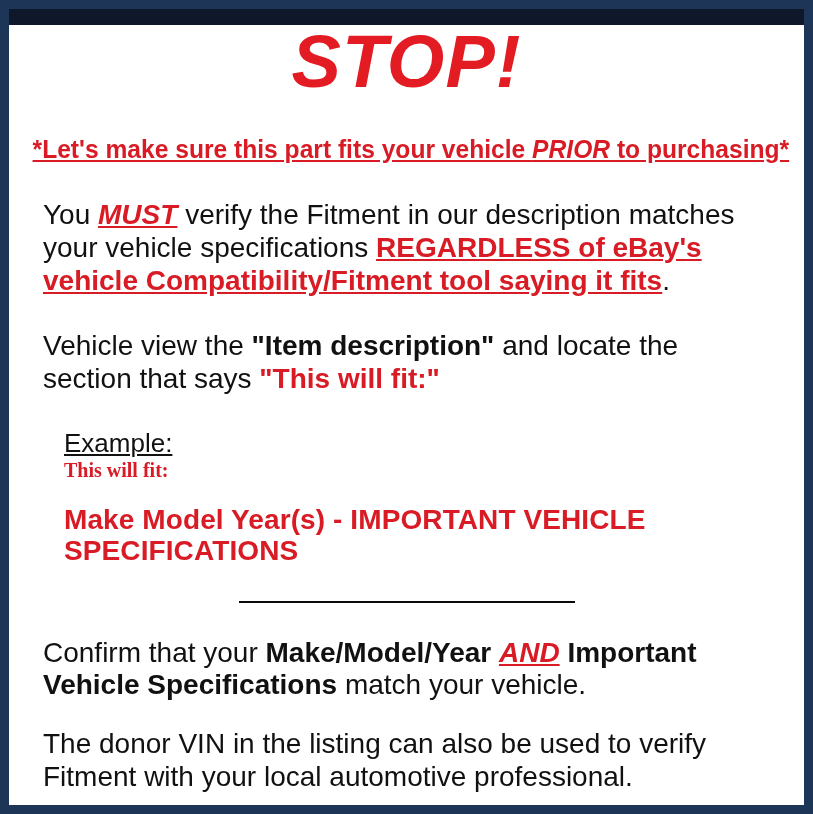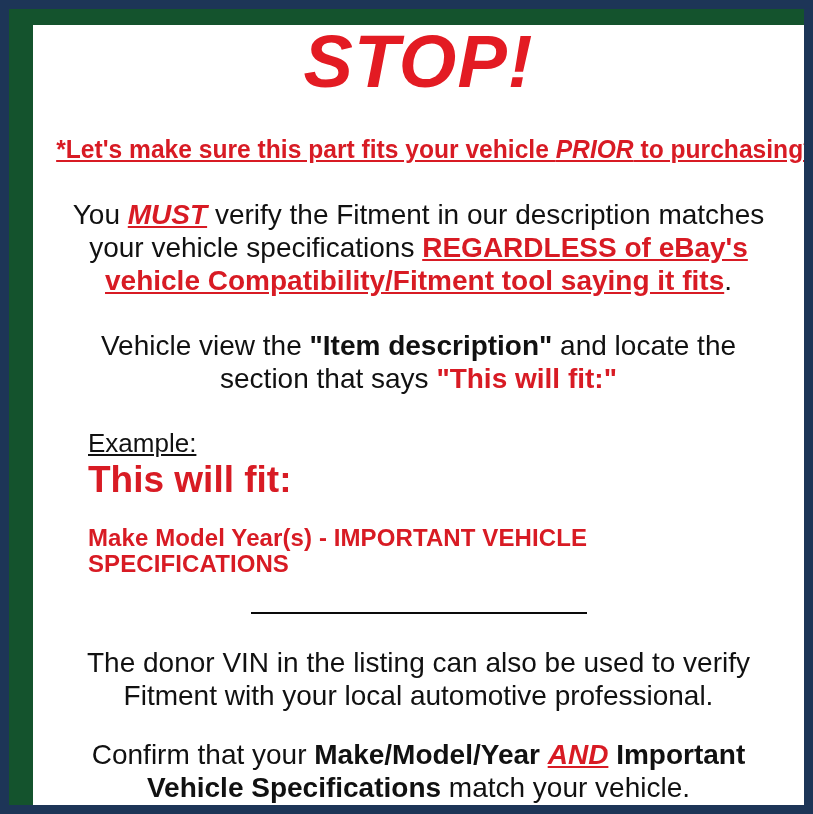--- a/index.html
+++ b/index.html
@@ -62,21 +62,21 @@
     margin: 36px 0 0 0;
     white-space: nowrap;
     font-family: "Liberation Sans Narrow", "Liberation Sans", sans-serif;
     transform: scaleX(0.965);
     transform-origin: center;
   }
   .subtitle .inner { text-decoration: underline; }
 
   
   .para {
-    text-align: center;
+    text-align: left;
     color: #111111;
     font-size: 28px;
     line-height: 1.17;
     margin: 0;
     padding: 0 24px;
     font-family: "Liberation Sans", sans-serif;
   }
   .para.p1 { margin-top: 36px; }
   .para.p2 { margin-top: 33px; }
   .para.p5 { margin-top: 26px; }
@@ -92,29 +92,29 @@
     color: #111111;
     font-size: 26px;
     line-height: 1.05;
     display: inline-block;
     text-decoration: underline;
     font-family: "Liberation Sans", sans-serif;
   }
   .example-fit {
     color: #d81b24;
     font-weight: bold;
-    font-size: 37px;
+    font-size: 20px;
     line-height: 1.15;
     margin-top: 2px;
-    font-family: Liberation Sans, sans-serif;
+    font-family: Liberation Serif, serif;
   }
   .example-spec {
     color: #d81b24;
     font-weight: bold;
-    font-size: 24px;
+    font-size: 28px;
     line-height: 1.1;
     margin-top: 23px;
     padding-left: 0px;
     letter-spacing: 0.1px;
     font-family: "Liberation Sans", sans-serif;
   }
 
   
   .divider-wrap {
     margin-top: 26px;
@@ -136,41 +136,41 @@
     font-style: italic;
     font-size: 28px;
     line-height: 1.15;
     margin-top: 22px;
     font-family: "Liberation Sans", sans-serif;
   }
 </style>
 </head>
 <body>
 
-<div id="notice-card" style="border-color: rgb(29, 53, 87); background: #14532d; padding-left: 24px;">
+<div id="notice-card" style="border-color: rgb(29, 53, 87); background: #0f172a;">
   <div class="canvas">
 
     <div class="headline">STOP!</div>
 
     <div class="subtitle"><span class="inner"><span>*Let's make sure this part fits your vehicle </span><span class="i">PRIOR</span><span> to purchasing*</span></span></div>
 
     <p class="para p1"><span class="blk">You </span><span class="red b i u">MUST</span><span class="blk"> verify the Fitment in our description matches your vehicle specifications </span><span class="red b u">REGARDLESS of eBay's vehicle Compatibility/Fitment tool saying it fits</span><span class="blk">.</span></p>
 
     <p class="para p2"><span class="blk">Vehicle view the </span><span class="blk b">"Item description"</span><span class="blk"> and locate the section that says </span><span class="red b">"This will fit:"</span></p>
 
     <div class="example-block">
       <div><span class="example-label">Example:</span></div>
       <div class="example-fit">This will fit:</div>
       <div class="example-spec">Make Model Year(s) - IMPORTANT VEHICLE SPECIFICATIONS</div>
     </div>
 
     <div class="divider-wrap">
       <span class="divider"></span>
     </div>
 
+    <p class="para p5"><span class="blk">Confirm that your </span><span class="blk b">Make/Model/Year</span><span class="blk"> </span><span class="red b i u">AND</span><span class="blk"> </span><span class="blk b">Important Vehicle Specifications</span><span class="blk"> match your vehicle.</span></p>
+
     <p class="para p6">The donor VIN in the listing can also be used to verify Fitment with your local automotive professional.</p>
-
-    <p class="para p5"><span class="blk">Confirm that your </span><span class="blk b">Make/Model/Year</span><span class="blk"> </span><span class="red b i u">AND</span><span class="blk"> </span><span class="blk b">Important Vehicle Specifications</span><span class="blk"> match your vehicle.</span></p>
 
     <div class="closing">Thank you for confirming Fitment!</div>
 
   </div>
 </div>
 
 </body></html>

